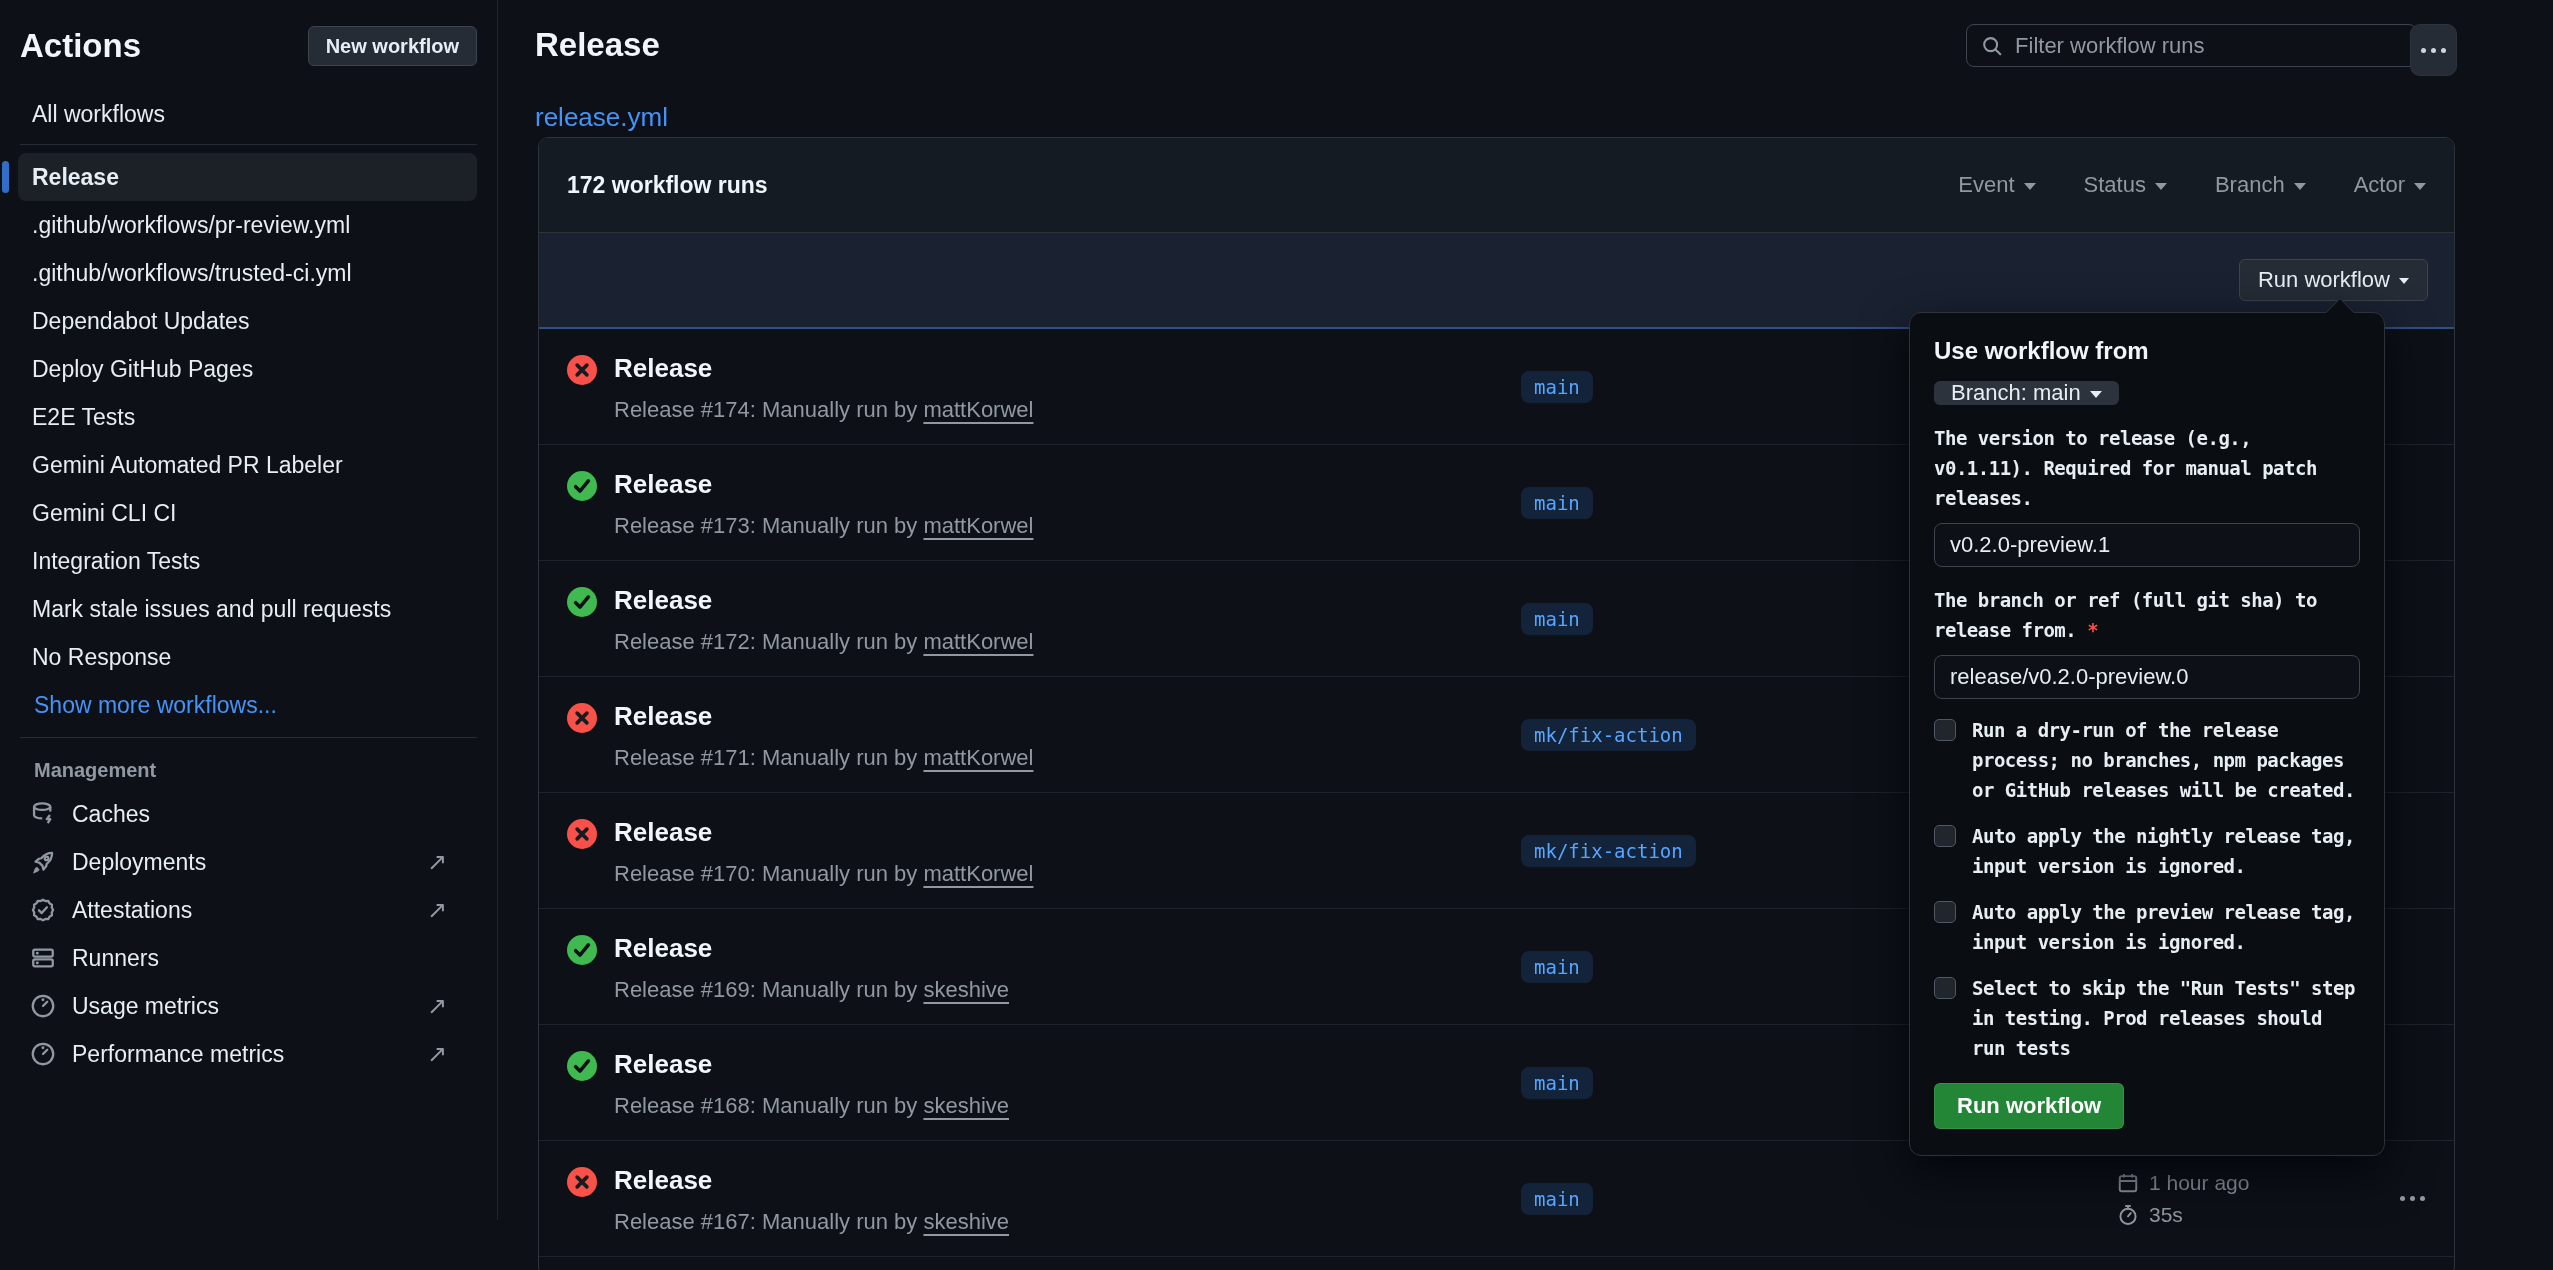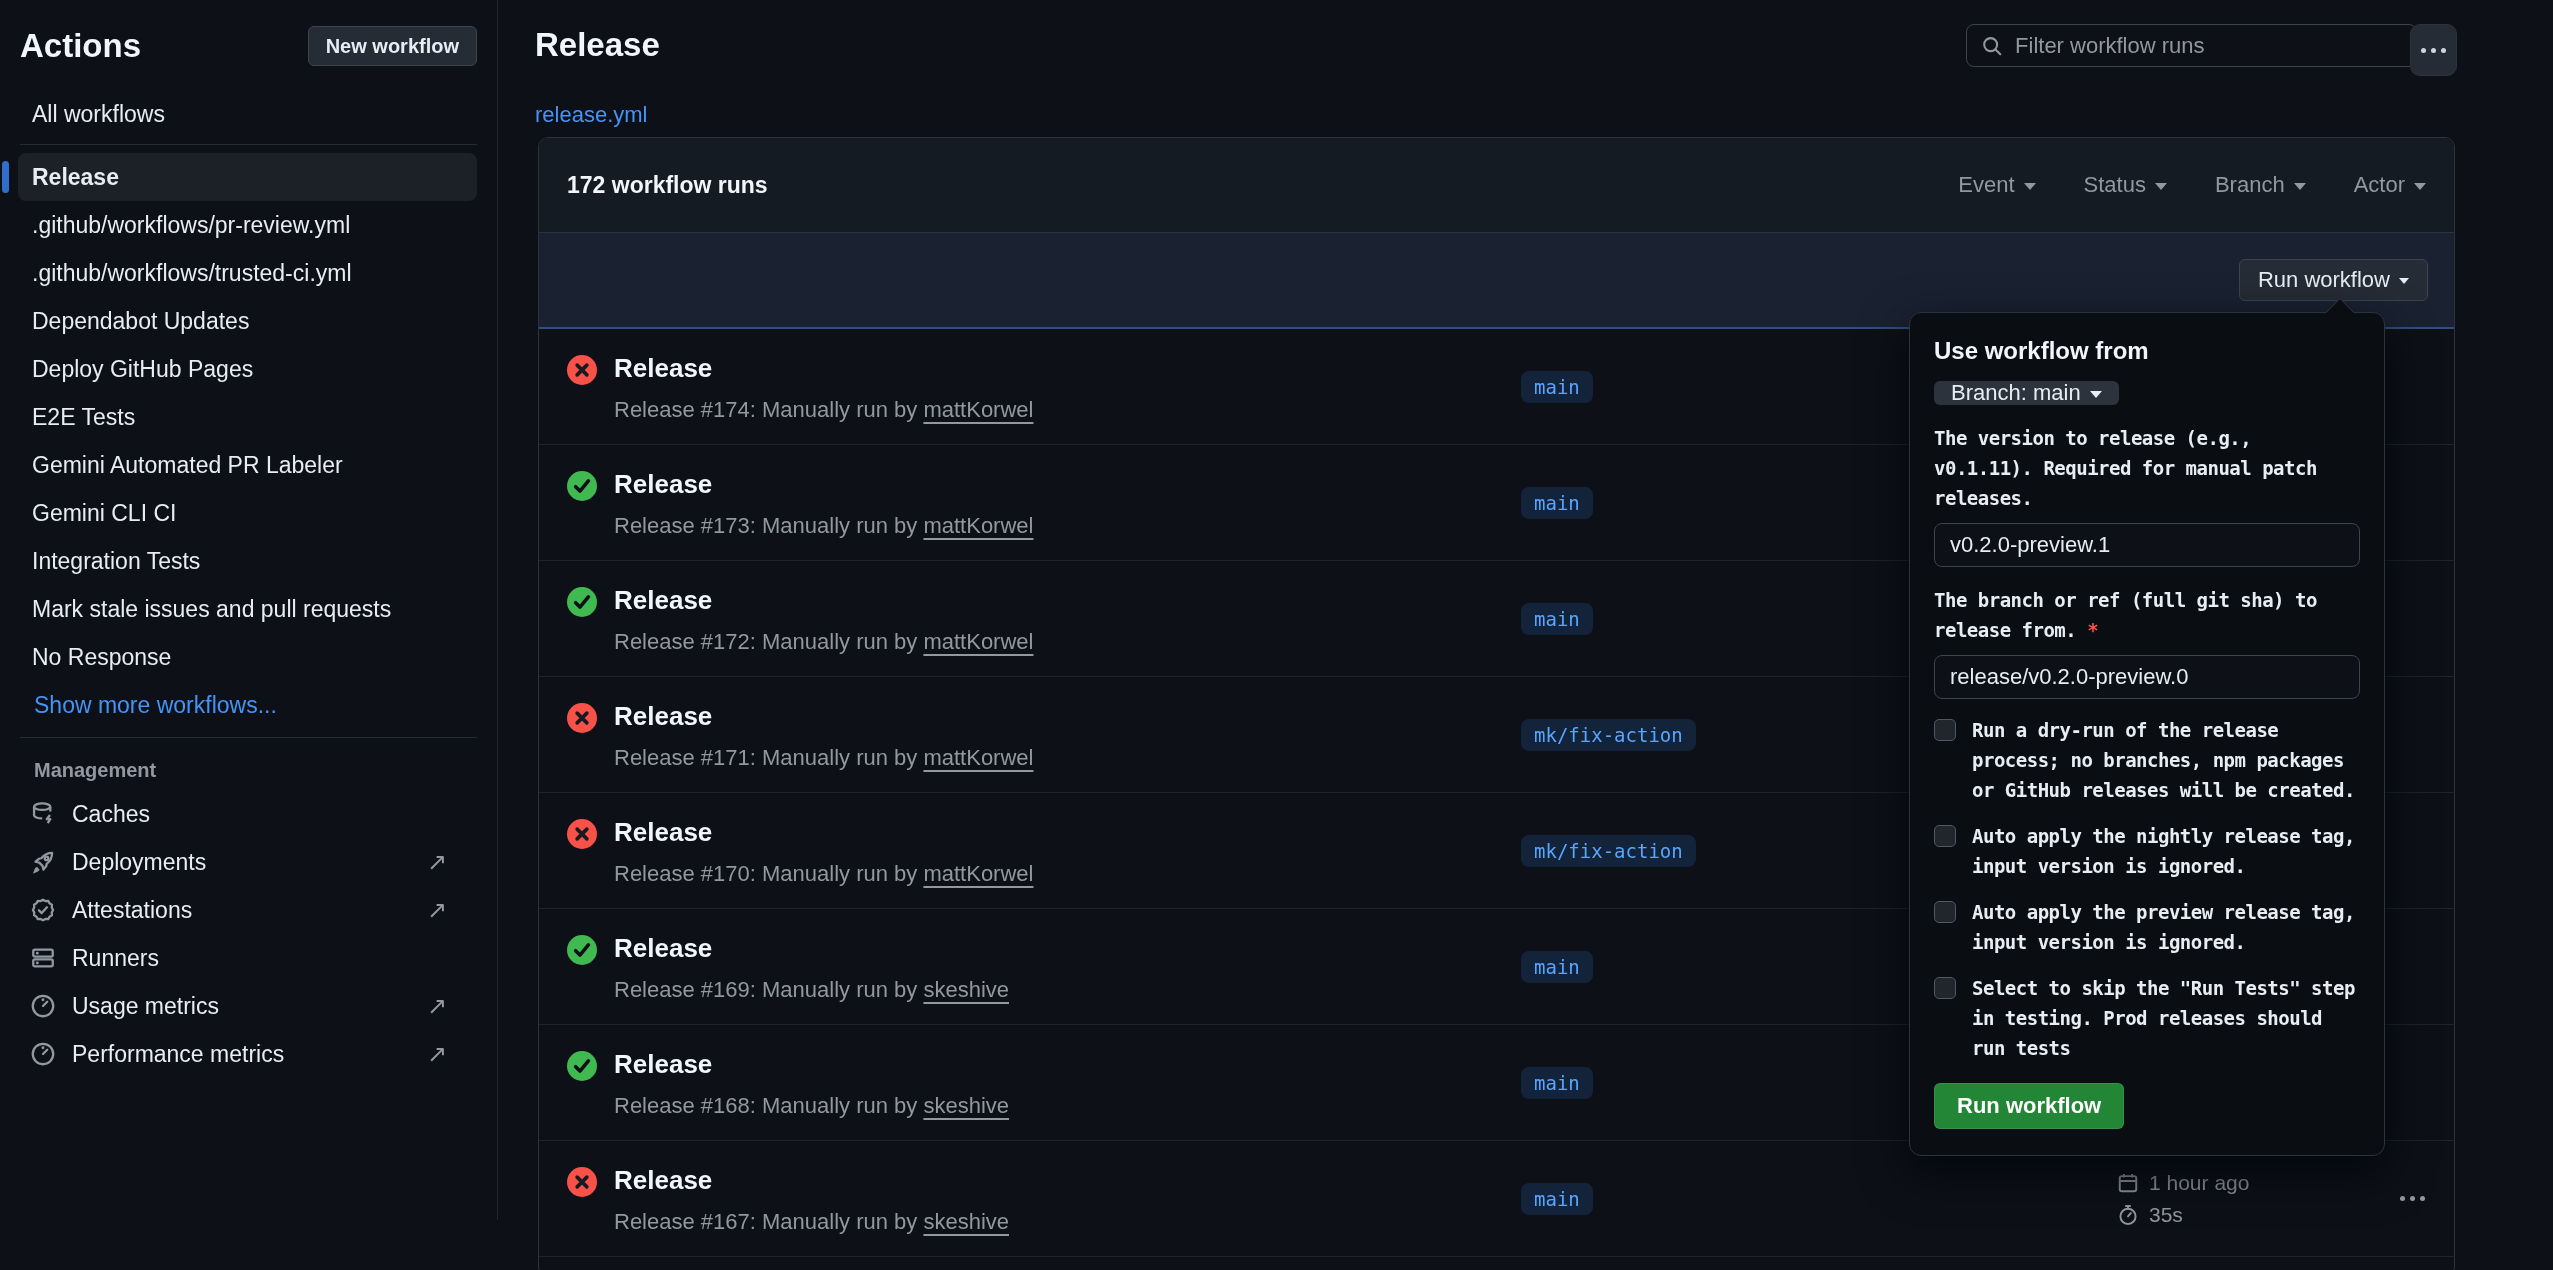--- a/index.html
+++ b/index.html
@@ -30,21 +30,21 @@
     margin-top:12px; font-size:20px; font-weight:600; color:#9198a1; }
   .mgmt-item{ height:48px; display:flex; align-items:center; gap:16px;
     padding-left:10px; font-size:23px; color:#e6edf3; border-radius:8px; cursor:pointer; }
   .mgmt-icon{ width:26px; height:26px; display:inline-flex; color:#9198a1; }
   .mgmt-icon svg{ width:26px; height:26px; }
   .ext-arrow{ margin-left:auto; margin-right:30px; color:#9198a1; font-size:24px; }
 
   
   .main{ position:absolute; left:499px; top:0; right:0; height:1270px; }
   .page-title{ position:absolute; left:36px; top:26px; font-size:33px; font-weight:600; color:#f0f6fc; }
-  .file-link{ position:absolute; left:36px; top:102px; font-size:22px; color:#4493f8; cursor:pointer; }
+  .file-link{ position:absolute; left:36px; top:102px; font-size:26px; color:#4493f8; cursor:pointer; }
   .filter-box{ position:absolute; left:1447px; top:24px; width:451px; height:43px;
     border:1px solid #3d444d; border-radius:8px; display:flex; align-items:center;
     padding:0 14px; gap:12px; background:transparent;margin-left:20px; }
   .filter-box svg{ width:24px; height:24px; stroke:#9198a1; }
   .filter-box input{ background:transparent; border:none; outline:none; color:#e6edf3;
     font-size:22px; width:100%; font-family:inherit; }
   .filter-box input::placeholder{ color:#9198a1; }
   .icon-btn{ position:absolute; left:1911px; top:24px; width:47px; height:52px;
     background:#262c36; border:1px solid #2d333b; border-radius:10px; cursor:pointer;
     display:flex; align-items:center; justify-content:center; gap:5px; }

